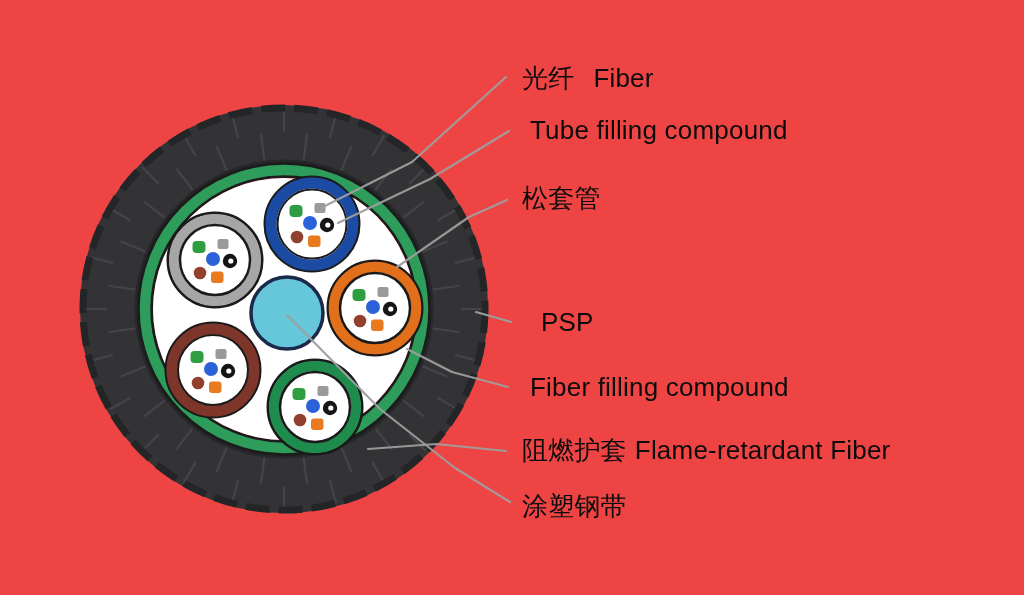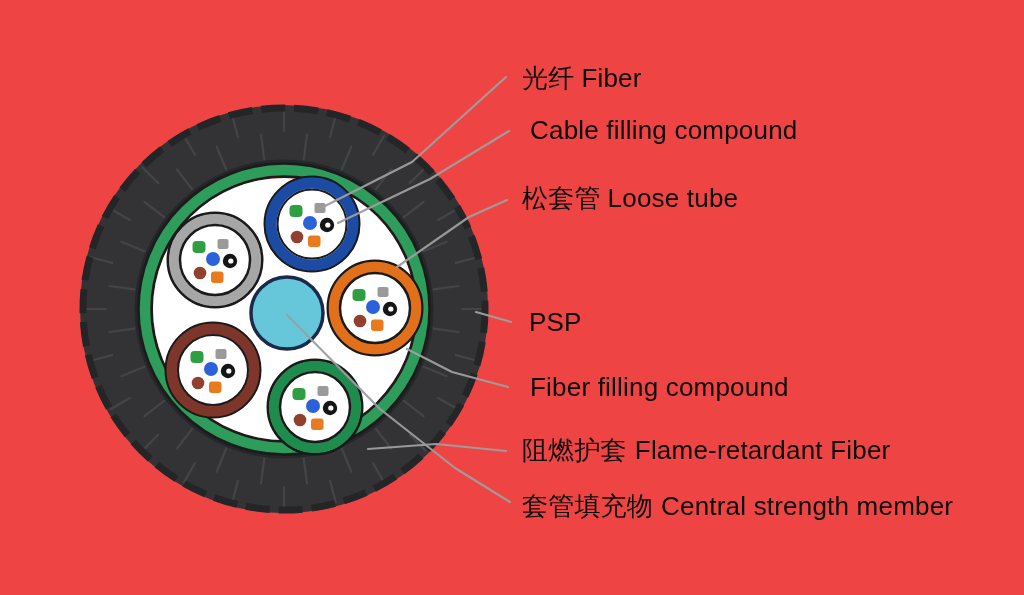--- a/index.html
+++ b/index.html
@@ -4,21 +4,21 @@
 <style>
   html,body{margin:0;padding:0;background:#ffffff;}
   .page{position:relative;width:1024px;height:595px;background:#ef4444;overflow:hidden;
         font-family:"Liberation Sans","DejaVu Sans",sans-serif;}
   .diagram-svg{position:absolute;left:0;top:0;width:1024px;height:595px;}
   #tread line{stroke:#47484c;stroke-width:2.2;stroke-linecap:round;opacity:.85;}
   .leader{fill:none;stroke:#9e9e9e;stroke-width:2.2;stroke-linecap:round;stroke-linejoin:round;opacity:.95;}
   .labels .lab{position:absolute;left:522px;height:30px;line-height:30px;white-space:nowrap;
        display:flex;align-items:center;font-size:26px;font-weight:500;color:#0c0c0c;letter-spacing:.2px;}
   .lab .en{margin-left:8px;}
-  .lab.wide .en{margin-left:7px;}
+  .lab.wide .en{margin-left:19px;}
 </style>
 </head>
 <body>
 
 <div class="page">
 
   <svg class="diagram-svg" viewBox="0 0 1024 595">
     <defs>
       <g id="fiber-set">
         <rect x="-22.5" y="-19" width="13" height="12" rx="4" fill="#2f9e43"></rect>
@@ -140,35 +140,33 @@
       <polyline class="leader" points="287,315 380,409 455,468 510,502"></polyline>
     </g>
   </svg>
 
   <div class="labels">
     <div class="lab wide" style="top:63px">
       <span class="cn">光纤</span>
       <span class="en">Fiber</span>
     </div>
     <div class="lab" style="top:115px">
-      <span class="en">Cable filling compound</span>
+      <span class="en">Tube filling compound</span>
     </div>
     <div class="lab wide" style="top:183px">
       <span class="cn">松套管</span>
-      <span class="en">Loose tube</span>
     </div>
     <div class="lab wide" style="top:307px">
       <span class="en">PSP</span>
     </div>
     <div class="lab" style="top:372px">
       <span class="en">Fiber filling compound</span>
     </div>
     <div class="lab" style="top:435px">
       <span class="cn">阻燃护套</span>
       <span class="en">Flame-retardant Fiber</span>
     </div>
     <div class="lab" style="top:491px">
-      <span class="cn">套管填充物</span>
-      <span class="en">Central strength member</span>
+      <span class="cn">涂塑钢带</span>
     </div>
   </div>
 
 </div>
 
 </body></html>

